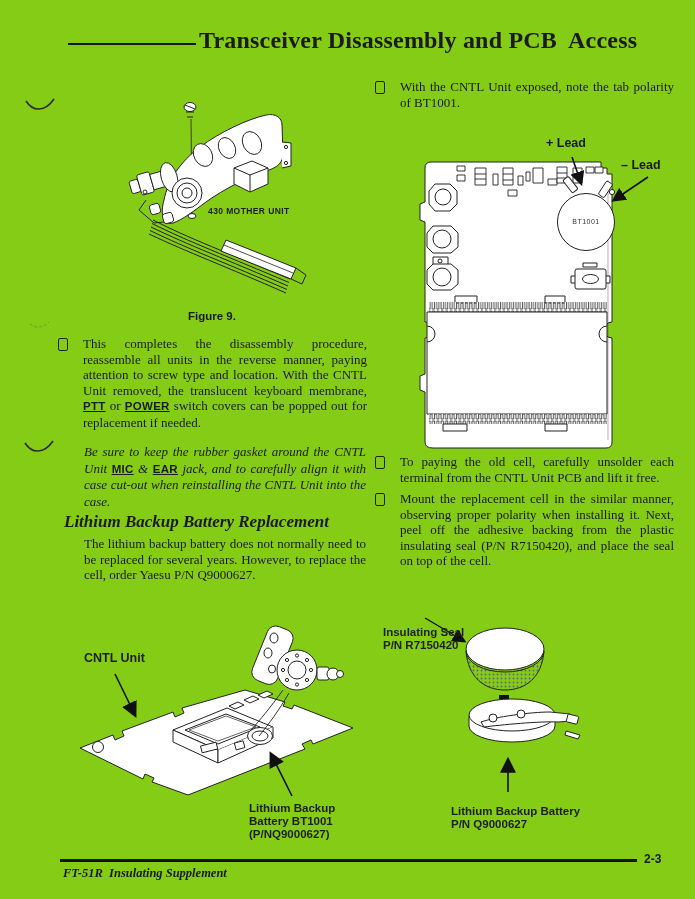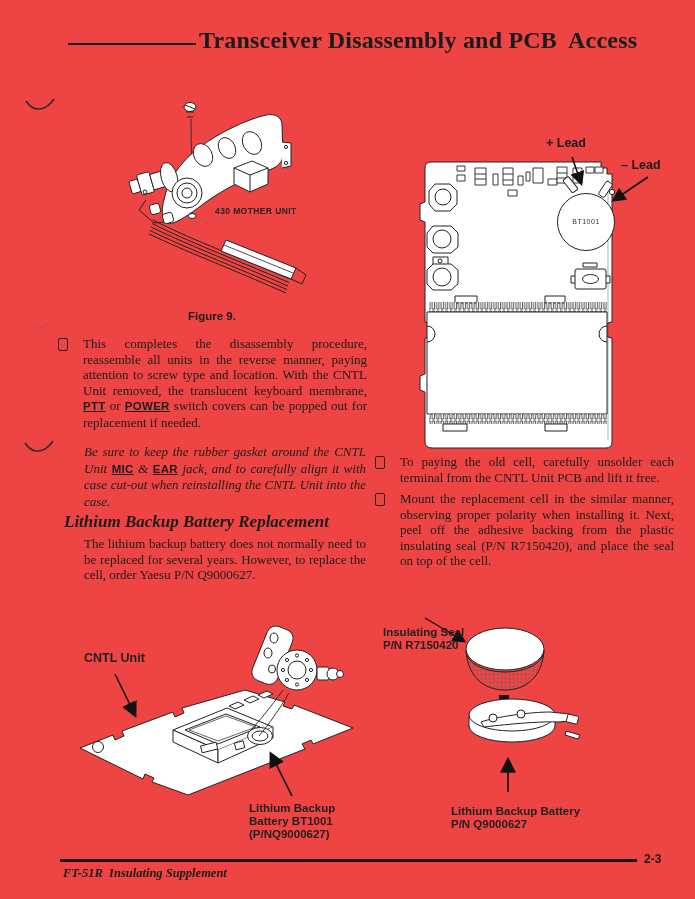--- a/index.html
+++ b/index.html
@@ -1,17 +1,17 @@
 <!DOCTYPE html>
 <html><head>
 <meta charset="utf-8">
 <style>
   html,body{margin:0;padding:0;background:#e8e8e8;}
   .page{
-    position:relative; width:695px; height:899px; background:#ef4444;
+    position:relative; width:695px; height:899px; background:#84cc16;
     font-family:"Liberation Serif","DejaVu Serif",serif; color:#1b1b1b;
     overflow:hidden; margin:0 auto;
   }
   .abs{position:absolute;}
   .page-title{
     font-size:24px; font-weight:bold; letter-spacing:0.2px; white-space:pre;
     font-family:"Liberation Serif","DejaVu Serif",serif;
   }
   .hrule{background:#151515;}
   .body-text{font-size:13px; line-height:15.5px; text-align:justify;}
@@ -45,20 +45,24 @@
   <svg class="abs" style="left:29px;top:320px;opacity:.45;" width="22" height="12">
     <path d="M1,4 C7,9 14,8 20,2" stroke="#555" stroke-width="1" fill="none" stroke-dasharray="3,2"></path>
   </svg>
   <svg class="abs" style="left:23px;top:438px;" width="32" height="20">
     <path d="M2,5 C9,16 21,16 30,3" stroke="#2e2e2e" stroke-width="1.7" fill="none"></path>
   </svg>
 
   <div class="abs hrule" style="left:68px;top:43px;width:128px;height:2.4px;"></div>
   <div class="abs page-title" style="left:199px;top:27px;">Transceiver Disassembly and PCB  Access</div>
 
+  <div class="bullet" style="left:374px;top:79px;width:300px;">
+    <span class="box"></span>
+    <div class="btxt body-text" style="width:274px;">With the CNTL Unit exposed, note the tab polarity of BT1001.</div>
+  </div>
 
   <svg class="abs" style="left:405px;top:130px;" width="285" height="335" viewBox="0 0 285 335">
     <defs>
       <pattern id="pins" width="4.4" height="10" patternUnits="userSpaceOnUse">
         <rect x="0.9" y="1" width="2.3" height="8" fill="#fff" stroke="#222" stroke-width="0.8"></rect>
       </pattern>
       <marker id="ahp" markerWidth="9" markerHeight="9" refX="7" refY="4.5" orient="auto">
         <path d="M0,0 L9,4.5 L0,9 Z" fill="#111"></path>
       </marker>
     </defs>
@@ -196,21 +200,21 @@
       <path d="M54,131.5 C90,149.5 130,164.5 191,190.5"></path>
       <path d="M53,135 C90,153 130,168 190,194"></path>
       <path d="M52,138.5 C89,156.5 129,171.5 189,197.5"></path>
       <path d="M51,142 C89,160 129,175 188,201"></path>
     </g>
 
     <path d="M128,148 L198,176 L193,187 L123,159 Z" stroke="#222" fill="#fff"></path>
     <path d="M126,153 L195,181" stroke="#222" fill="none" stroke-width="0.8"></path>
     <path d="M198,176 l10,7 M193,187 l11,5 M208,183 l-4,9" stroke="#222" fill="none"></path>
   </svg>
-  <div class="abs fig-label" style="left:215px;top:205px;font-size:8.5px;letter-spacing:0.4px;">430 MOTHER UNIT</div>
+  <div class="abs fig-label" style="left:208px;top:205px;font-size:8.5px;letter-spacing:0.4px;">430 MOTHER UNIT</div>
   <div class="abs fig-caption" style="left:152px;top:310px;width:120px;text-align:center;">Figure 9.</div>
 
   <div class="bullet" style="left:57px;top:336px;width:310px;">
     <span class="box"></span>
     <div class="btxt body-text" style="width:284px;"><span>This completes the disassembly procedure, reassemble all units in the reverse manner, paying attention to screw type and location. With the CNTL Unit removed, the translucent keyboard membrane, </span><span class="btn-word">PTT</span><span> or </span><span class="btn-word">POWER</span><span> switch covers can be popped out for replacement if needed.</span></div>
   </div>
 
   <div class="abs body-text note" style="left:84px;top:444px;width:282px;"><span>Be sure to keep the rubber gasket around the CNTL Unit </span><span class="btn-word">MIC</span><span> &amp; </span><span class="btn-word">EAR</span><span> jack, and to carefully align it with case cut-out when reinstalling the CNTL Unit into the case.</span></div>
 
   <div class="abs sec-head" style="left:64px;top:512px;text-align:center;">Lithium Backup Battery Replacement</div>

